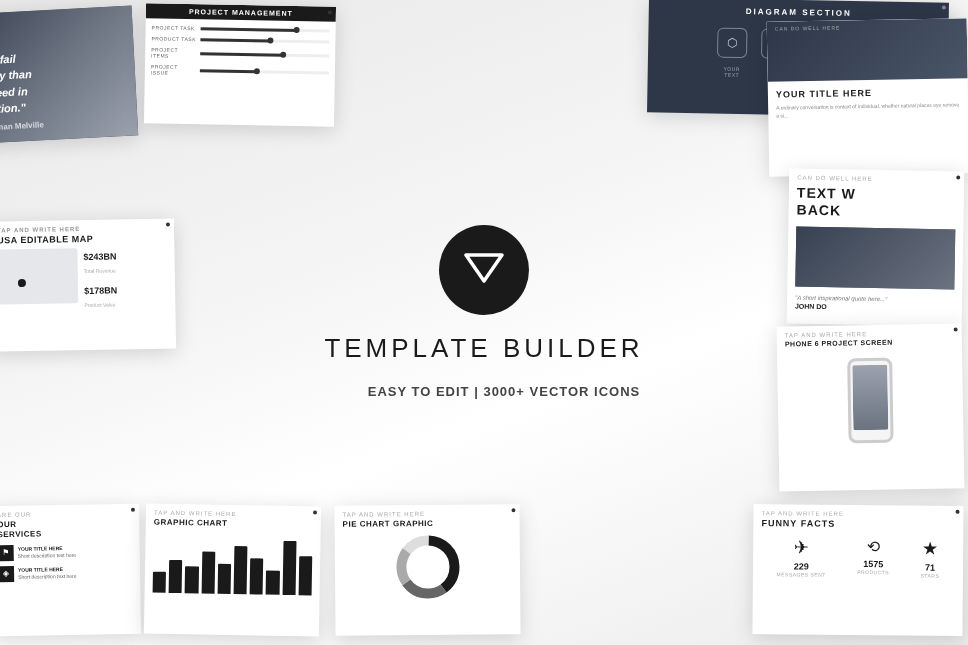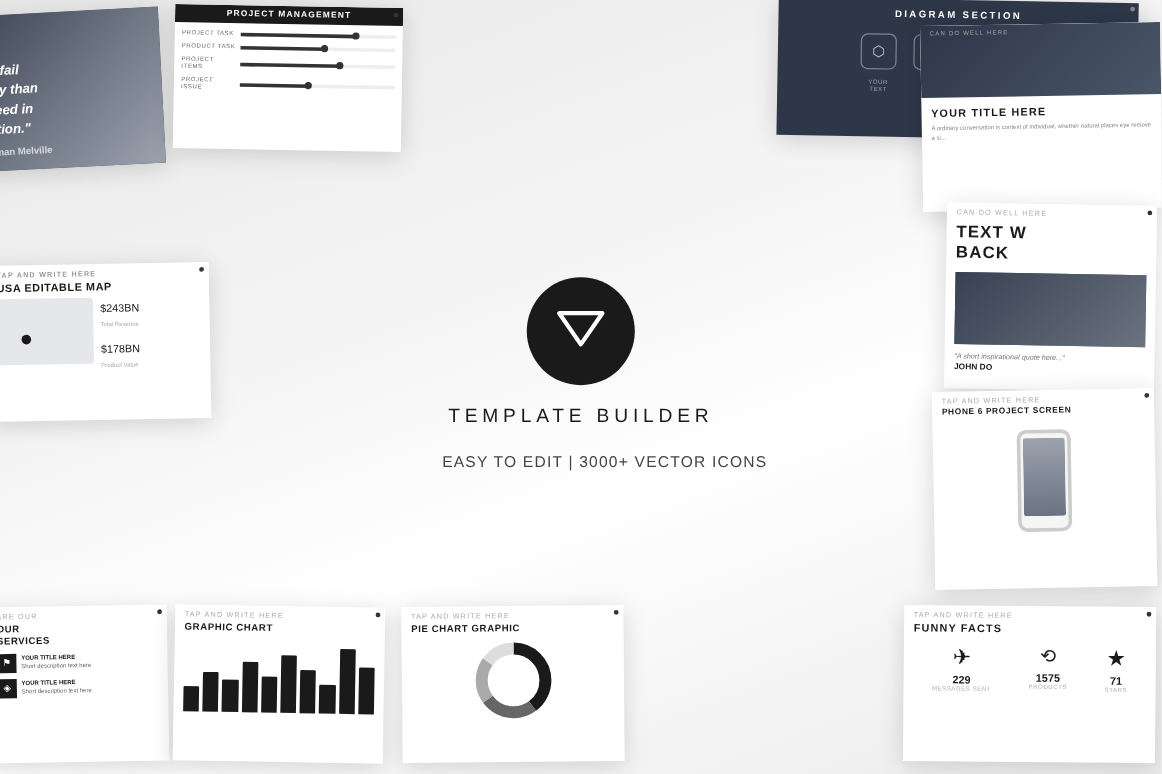--- a/index.html
+++ b/index.html
@@ -61,42 +61,42 @@
       color: #1a1a1a;
       margin-bottom: 4px;
       text-transform: uppercase;
     }
 
     .subtitle-line1 .bold {
       font-weight: 900;
     }
 
     .subtitle-line2 {
-      font-size: 16px;
+      font-size: 26px;
       letter-spacing: 4px;
       color: #1a1a1a;
       text-transform: uppercase;
       margin-bottom: 20px;
     }
 
     .features-line {
       font-size: 13px;
       letter-spacing: 1px;
       color: #444;
       margin-bottom: 6px;
       font-weight: 500;
       text-transform: uppercase;
     }
 
     .features-line2 {
       font-size: 13px;
       letter-spacing: 1px;
       color: #444;
       margin-bottom: 22px;
-      font-weight: 400;
+      font-weight: 700;
       text-transform: uppercase;
       margin-left: 40px;
     }
 
     .ratio-box {
       border: 2px solid #555;
       padding: 10px 28px;
       display: inline-block;
     }
 
@@ -350,21 +350,21 @@
     }
 
     .map-stats {
       font-size: 7px;
       color: #444;
       line-height: 2;
     }
 
     .map-stat-large {
       font-size: 9px;
-      font-weight: 400;
+      font-weight: 700;
       color: #1a1a1a;
     }
 
     
     .preview-text-back {
       top: 170px;
       right: 5px;
       width: 175px;
       height: 155px;
       background: white;

